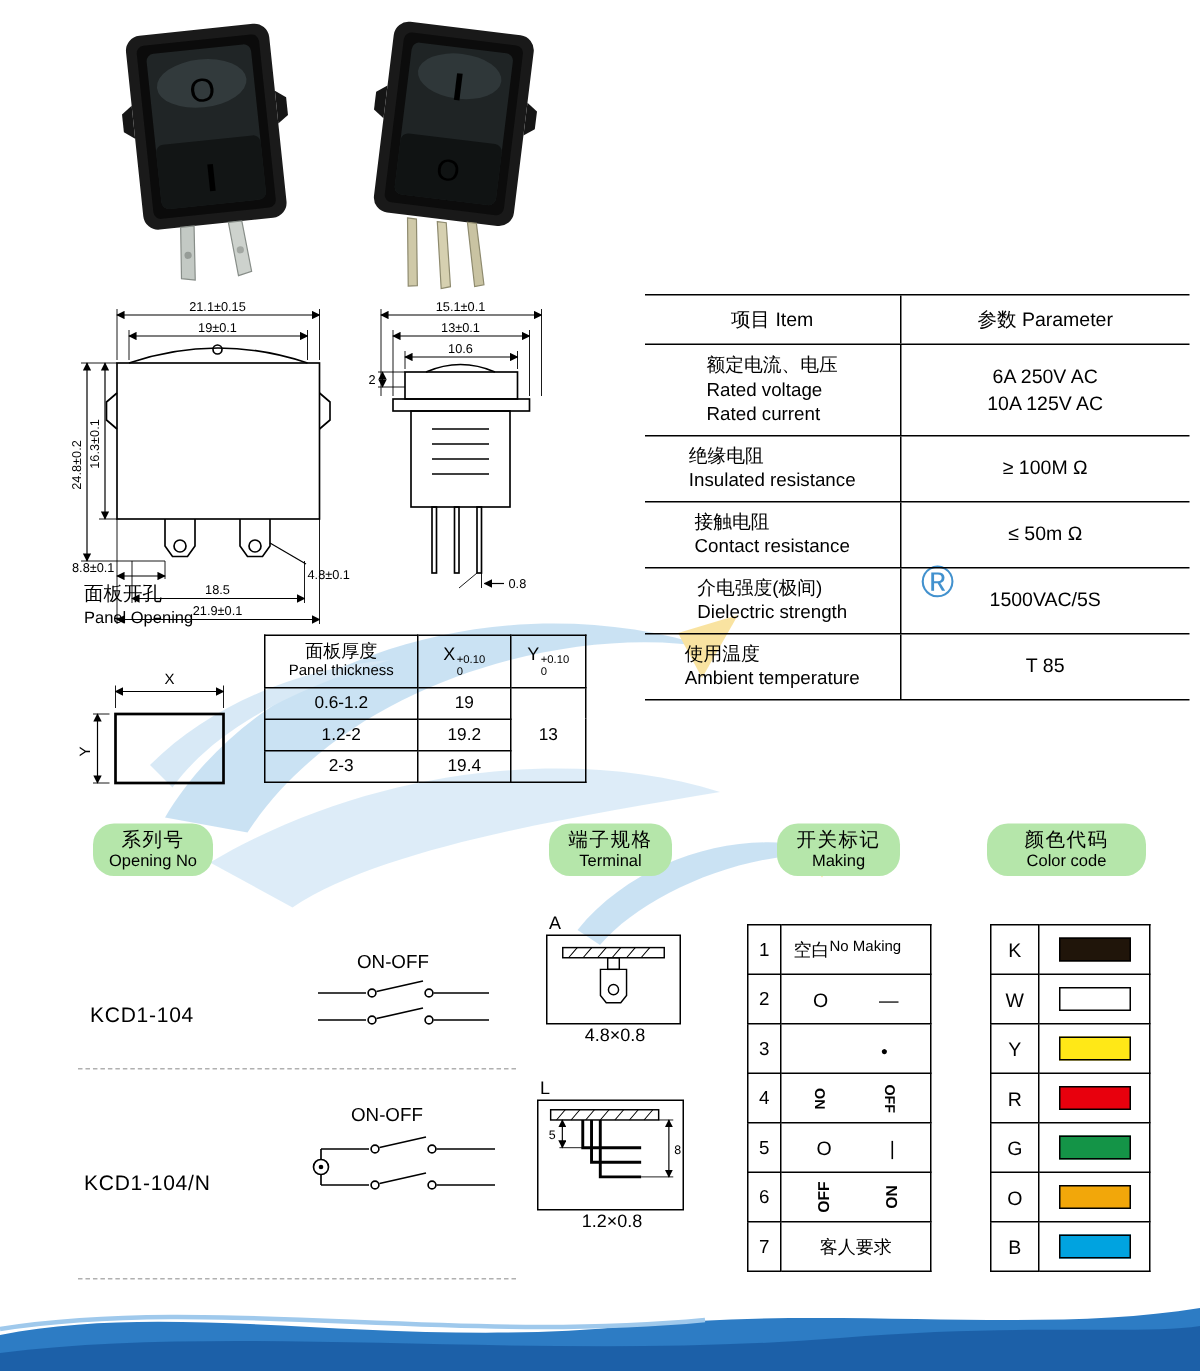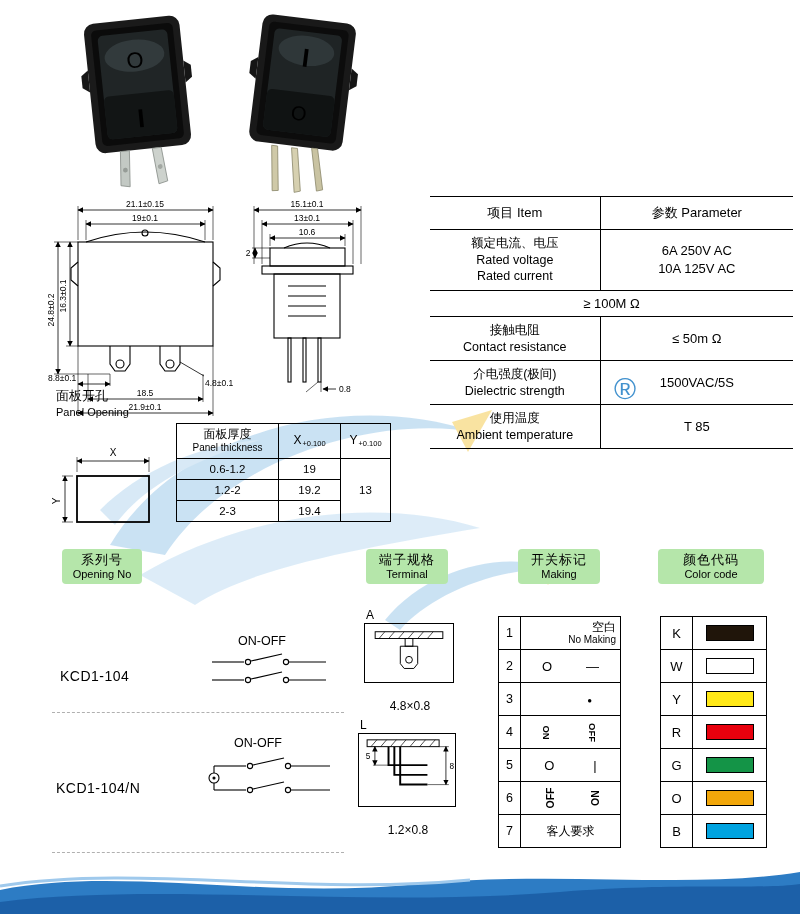--- a/index.html
+++ b/index.html
@@ -3,60 +3,60 @@
 <meta charset="utf-8">
 <style>
   *{margin:0;padding:0;box-sizing:border-box}
   html,body{width:800px;height:914px}
   body{font-family:"Liberation Sans","DejaVu Sans",sans-serif;background:#fff;position:relative;overflow:hidden;color:#000}
   .abs{position:absolute}
   .z1{z-index:1}
   svg text{font-family:"Liberation Sans","DejaVu Sans",sans-serif;fill:#000}
   .dim{font-size:8.5px}
   .pre{white-space:pre-line}
-  .badge{background:#b5e6aa;border-radius:4px;text-align:center;padding:3px 4px;line-height:1.2;z-index:1}
+  .badge{background:#b5e6aa;border-radius:14px;text-align:center;padding:3px 4px;line-height:1.2;z-index:1}
   .badge .cn{display:block;font-size:13px;letter-spacing:1px}
   .badge .en{display:block;font-size:11px}
   
   .spec{width:363px;border-top:1px solid #000;z-index:1}
   .spec-row{display:flex;border-bottom:1px solid #000;align-items:stretch}
-  .spec-item{width:47%;border-right:1px solid #000;display:flex;align-items:center;justify-content:center;text-align:center;font-size:12.5px;line-height:1.32;padding:5px 2px;min-height:42px}
+  .spec-item{width:47%;border-right:1px solid #000;display:flex;align-items:center;justify-content:center;font-size:12.5px;line-height:1.32;padding:5px 2px;min-height:42px}
   .spec-param{flex:1;display:flex;align-items:center;justify-content:center;text-align:center;font-size:13px;line-height:1.35;padding:4px 2px}
   .spec-head .spec-item,.spec-head .spec-param{font-size:13px;min-height:32px;padding:4px 2px}
   
   table.grid{border-collapse:collapse;background:transparent;z-index:1}
   table.grid td,table.grid th{border:1px solid #000;text-align:center;vertical-align:middle;font-weight:normal}
   
   #thk .c1{width:102px;font-size:11px;line-height:1.25;padding:3px 2px}
   #thk .c1 .cn{display:block;font-size:12px}
   #thk .c1 .en{display:block;font-size:10px}
   #thk .cx{width:62px;font-size:12px}
   #thk .cy{width:50px;font-size:12px}
   #thk td{height:21px;font-size:11.5px}
-  .tol{display:inline-flex;flex-direction:row;font-size:7.5px;line-height:1.05;vertical-align:-2px;margin-left:1px;text-align:left}
+  .tol{display:inline-flex;flex-direction:column;font-size:7.5px;line-height:1.05;vertical-align:-2px;margin-left:1px;text-align:left}
   
   #mk td{height:33px}
   #mk .no{width:22px;font-size:12.5px}
   #mk .mk-content{width:100px;font-size:12px;padding:0 4px}
   .mk-two{display:flex;justify-content:space-around;align-items:center;font-size:13px}
-  .mk-r1{display:flex;flex-direction:column;align-items:flex-end;padding-left:4px;line-height:1.2}
+  .mk-r1{display:flex;flex-direction:row;align-items:flex-start;padding-left:4px;line-height:1.2}
   .mk-r1 .cn{font-size:12px}
   .mk-r1 .en{font-size:10px}
   .rotcw{display:inline-block;transform:rotate(90deg);font-size:9.5px;font-weight:bold}
   .rotccw{display:inline-block;transform:rotate(-90deg);font-size:10.5px;font-weight:bold}
   .dotmark{font-size:8px}
   
   #cc td{height:33px}
   #cc .letter{width:32px;font-size:13px}
   #cc .swcell{width:74px}
   .swatch{width:48px;height:16px;border:1px solid #000;margin:0 auto;background:#fff}
   
   .tlabel{font-size:12px;margin:0 0 1px 2px}
   .tbox{border:1px solid #000;display:block;background:rgba(255,255,255,0)}
-  .tcap{text-align:center;font-size:12px;margin-top:16px}
+  .tcap{text-align:center;font-size:12px;margin-top:0}
   .dash{border-top:1.5px dashed #b0b0b0;z-index:1}
   #regmark{font-size:30px;color:#2e86c9;opacity:.9;z-index:1}
   .series-label{font-size:14px;letter-spacing:.5px;z-index:1}
   .onoff{font-size:12.5px;z-index:1}
   .ptitle{font-size:13px;line-height:1.3;z-index:1}
   .ptitle .en{font-size:11px;display:block}
 </style>
 </head>
 <body>
 
@@ -269,20 +269,22 @@
       <div class="spec-param">参数  Parameter</div>
     </div>
     <div class="spec-row">
       <div class="spec-item pre">额定电流、电压
 Rated voltage
 Rated current</div>
       <div class="spec-param pre">6A   250V AC
 10A 125V AC</div>
     </div>
     <div class="spec-row">
+      <div class="spec-item pre">绝缘电阻
+Insulated resistance</div>
       <div class="spec-param pre">≥ 100M Ω</div>
     </div>
     <div class="spec-row">
       <div class="spec-item pre">接触电阻
 Contact resistance</div>
       <div class="spec-param pre">≤ 50m Ω</div>
     </div>
     <div class="spec-row">
       <div class="spec-item pre">介电强度(极间)
 Dielectric strength</div>

